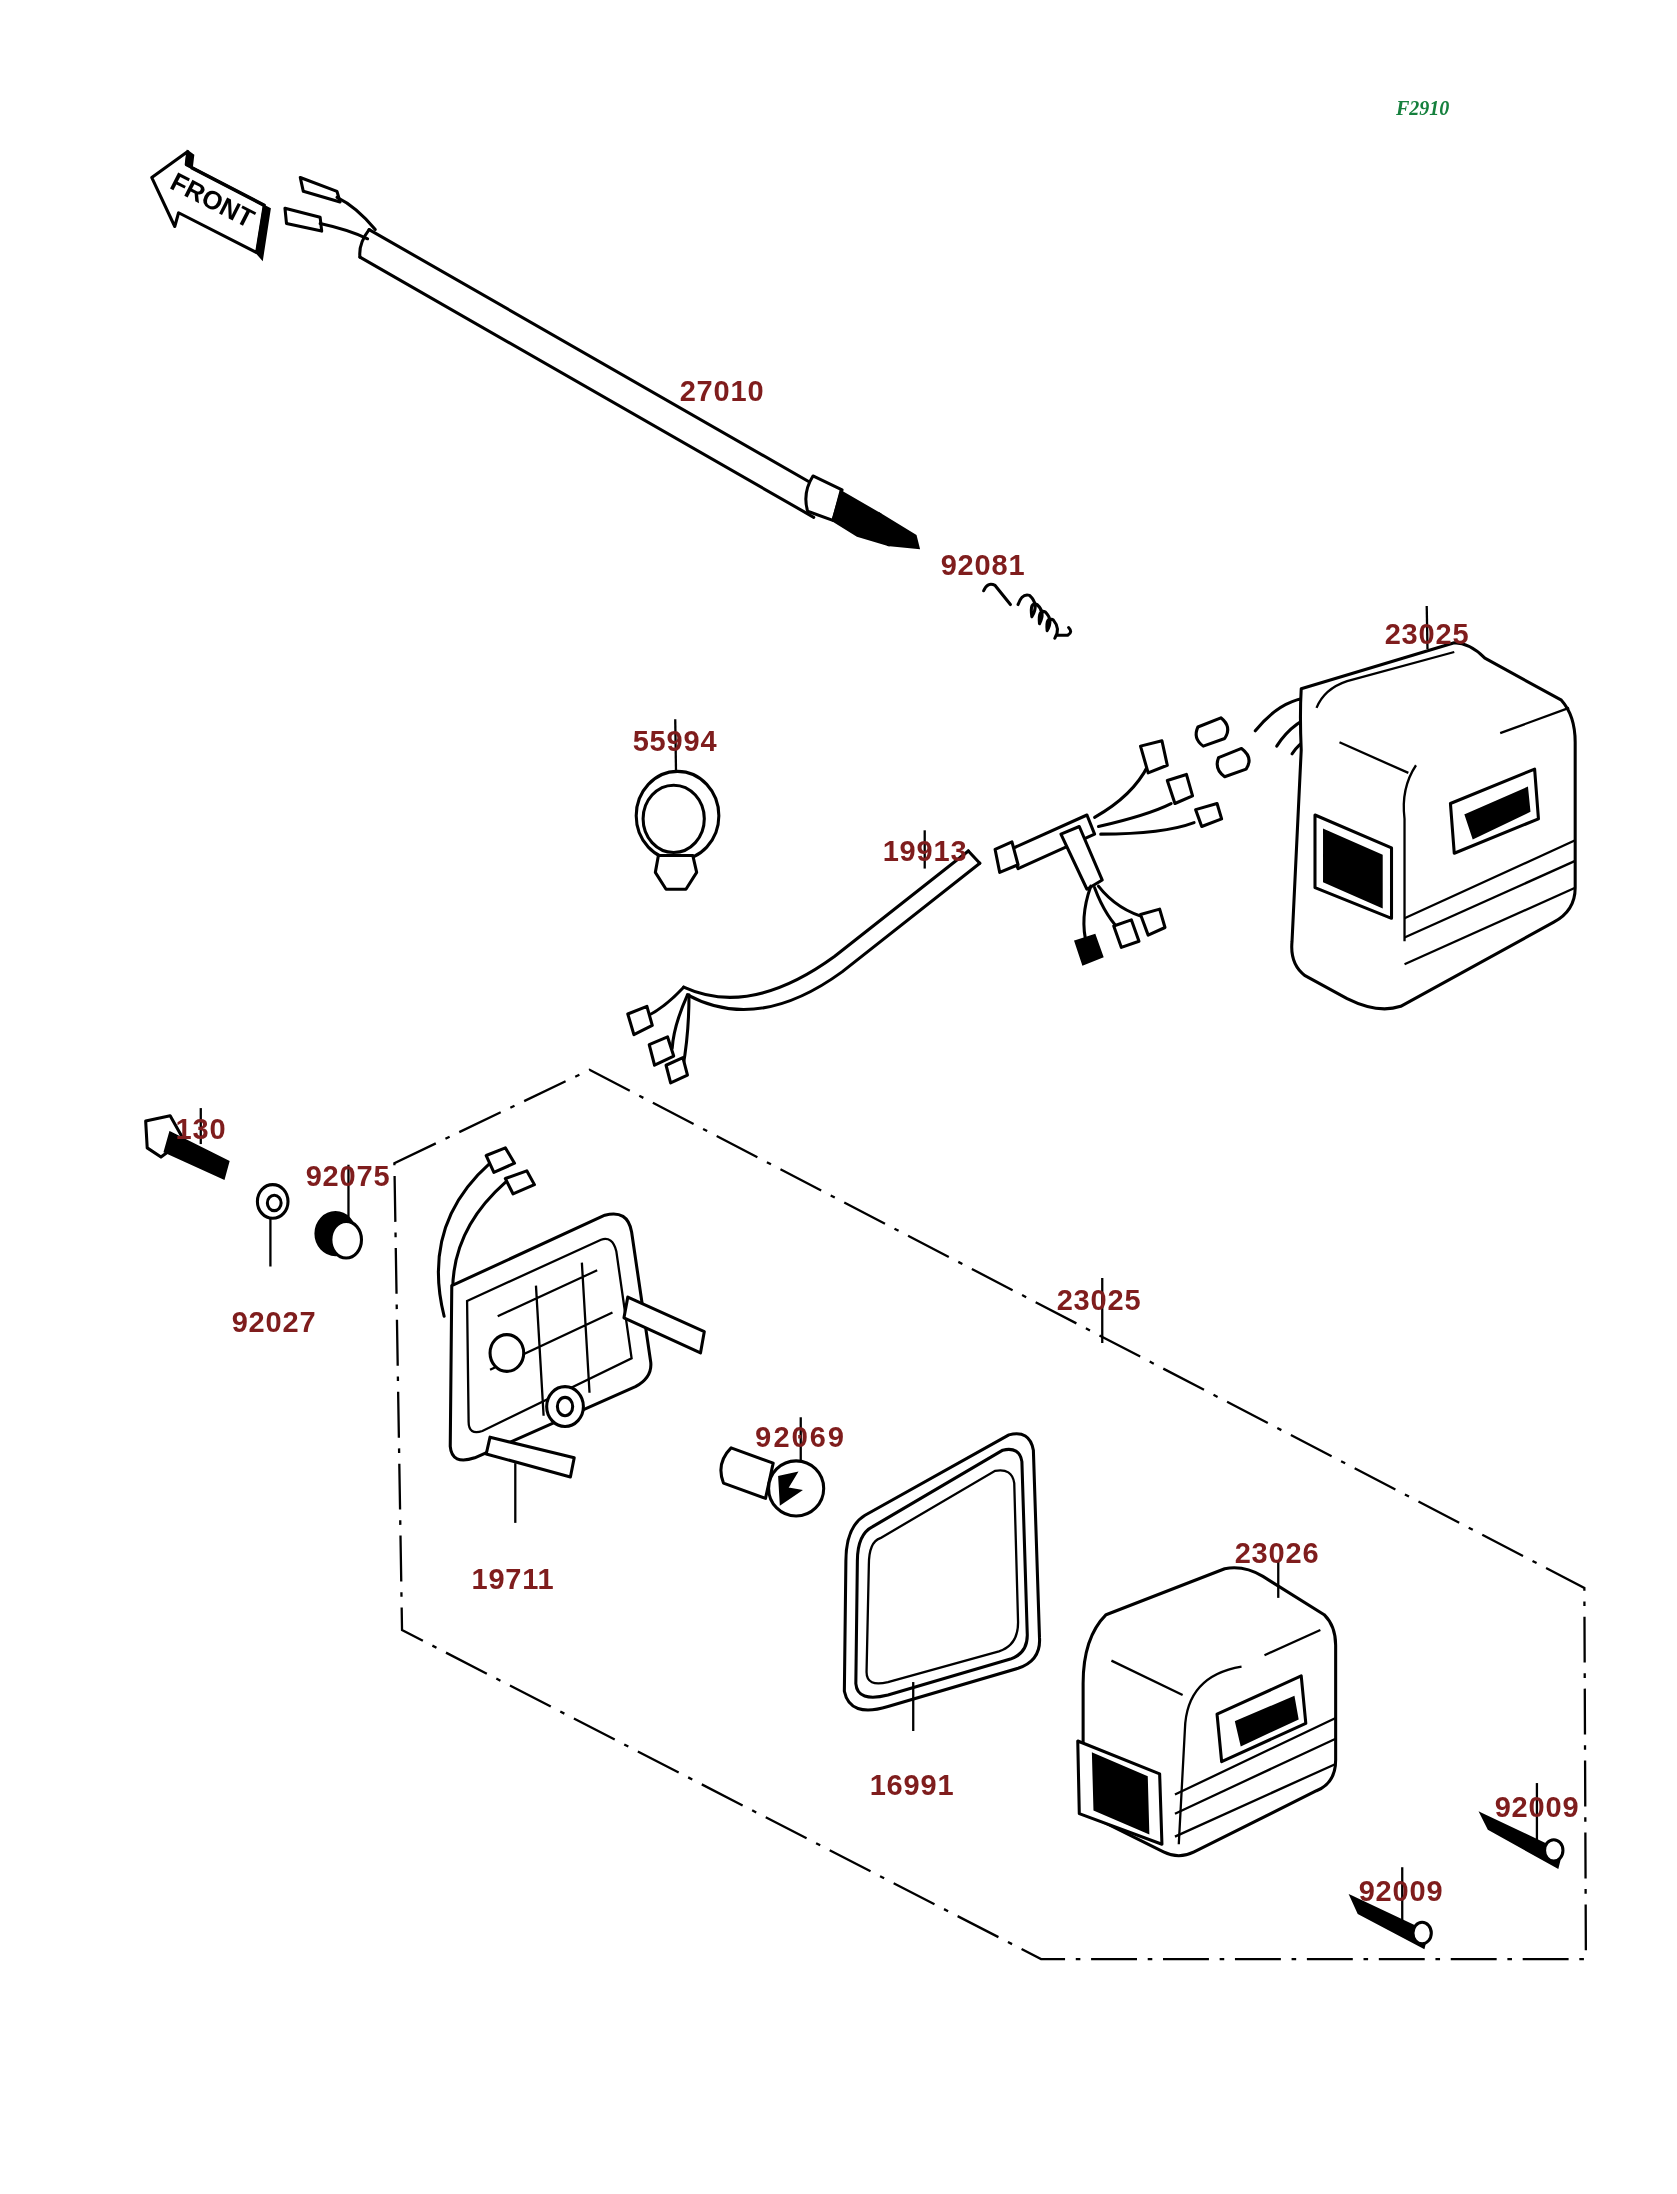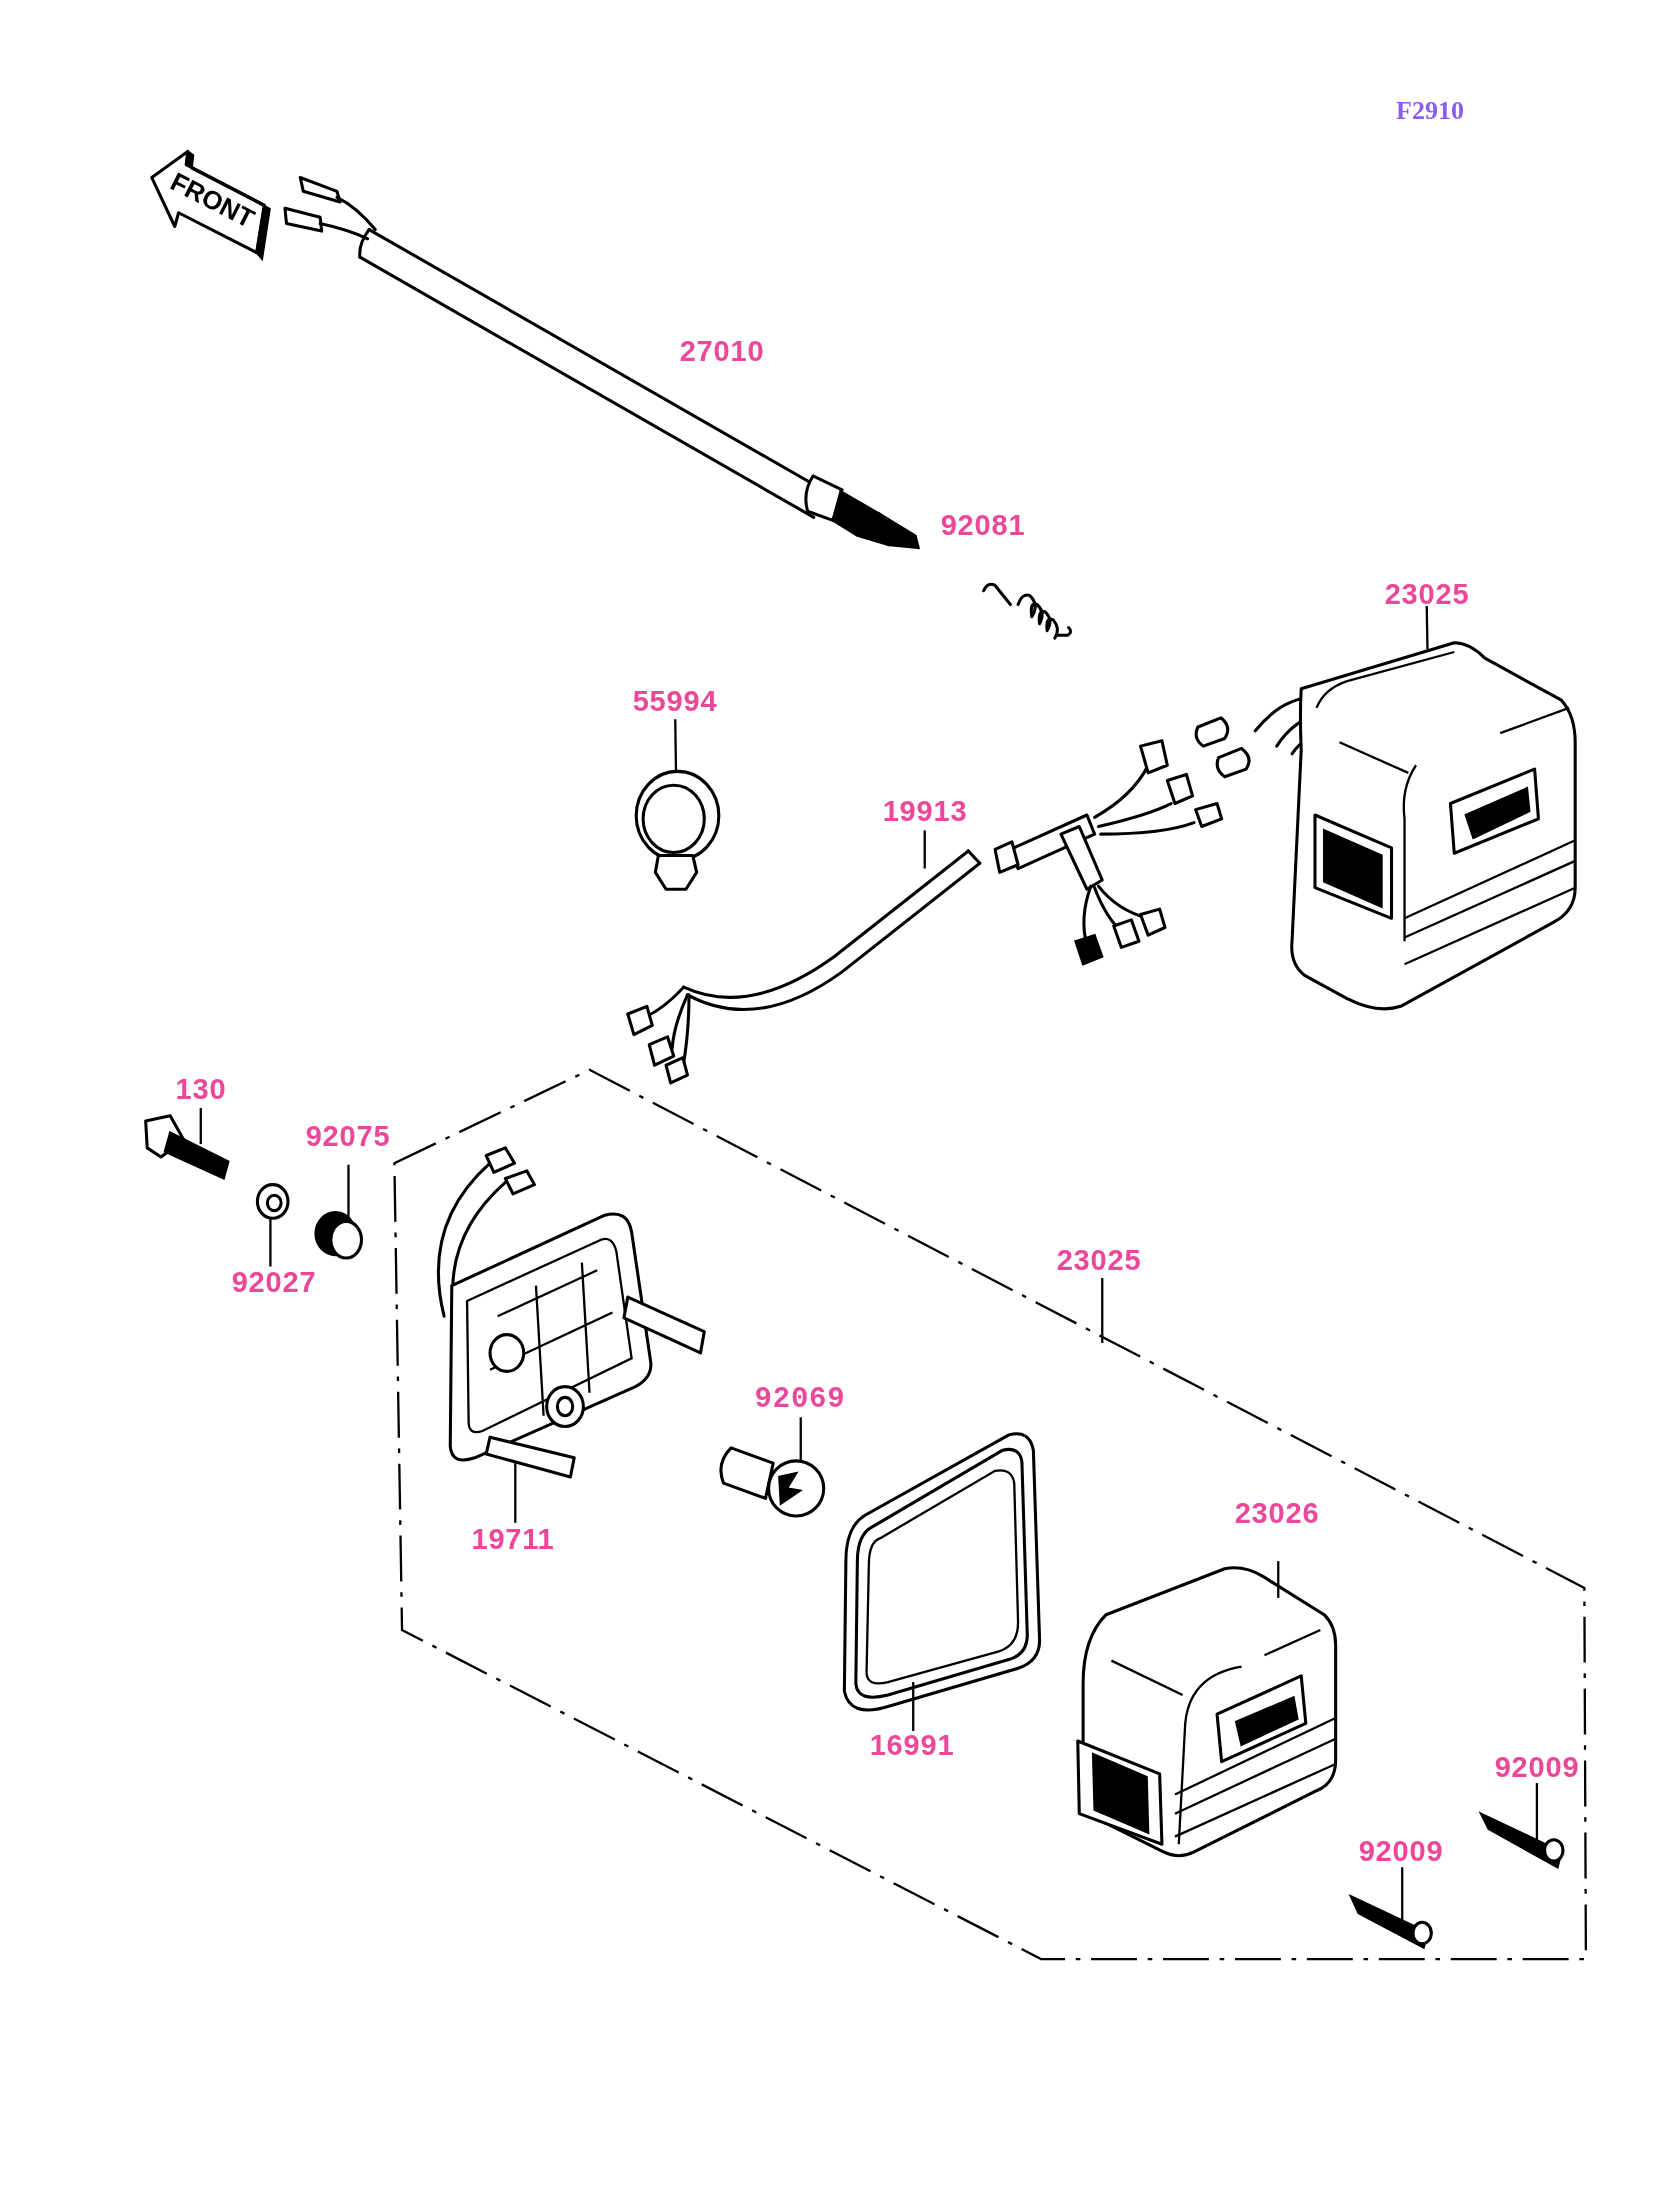--- a/index.html
+++ b/index.html
@@ -1,19 +1,19 @@
 <!DOCTYPE html>
 <html style="font-size:12.2px"><head>
 <meta charset="utf-8">
 <style>
   html, body { margin: 0; padding: 0; background: #ffffff; }
   body { width: 1678px; height: 2194px; position: relative; overflow: hidden; font-family: "Liberation Sans", sans-serif; }
   #canvas { position: absolute; left: 0; top: 0; width: 1678px; height: 2194px; }
-  .lbl { position: absolute; font-family: "Liberation Sans", sans-serif; font-weight: bold; font-size: 29px; color: #ec4899; letter-spacing: 0.8px; line-height: 1; white-space: nowrap; transform: translateX(-50%); }
-  .code { position: absolute; font-family: "Liberation Serif", serif; font-weight: bold; font-size: 26px; color: #8b5cf6; line-height: 1; }
+  .lbl { position: absolute; font-family: "Liberation Sans", sans-serif; font-weight: bold; font-size: 29px; color: #7f1d1d; letter-spacing: 0.8px; line-height: 1; white-space: nowrap; transform: translateX(-50%); margin-top: 40px; }
+  .code { position: absolute; font-family: "Liberation Serif", serif; font-weight: bold; font-size: 20px; color: #15803d; line-height: 1; font-style: italic; }
   svg .ln { stroke: #000; stroke-width: 4; fill: none; stroke-linecap: round; stroke-linejoin: round; }
   svg .thin { stroke: #000; stroke-width: 3; fill: none; }
   svg .lead { stroke: #000; stroke-width: 3; fill: none; }
   svg .dash { stroke: #000; stroke-width: 3; fill: none; stroke-dasharray: 60 14 6 14; }
   svg .wf { fill: #fff; stroke: #000; stroke-width: 4; stroke-linejoin: round; }
   svg .bf { fill: #000; stroke: #000; stroke-width: 3; }
 </style>
 </head>
 <body>
 

